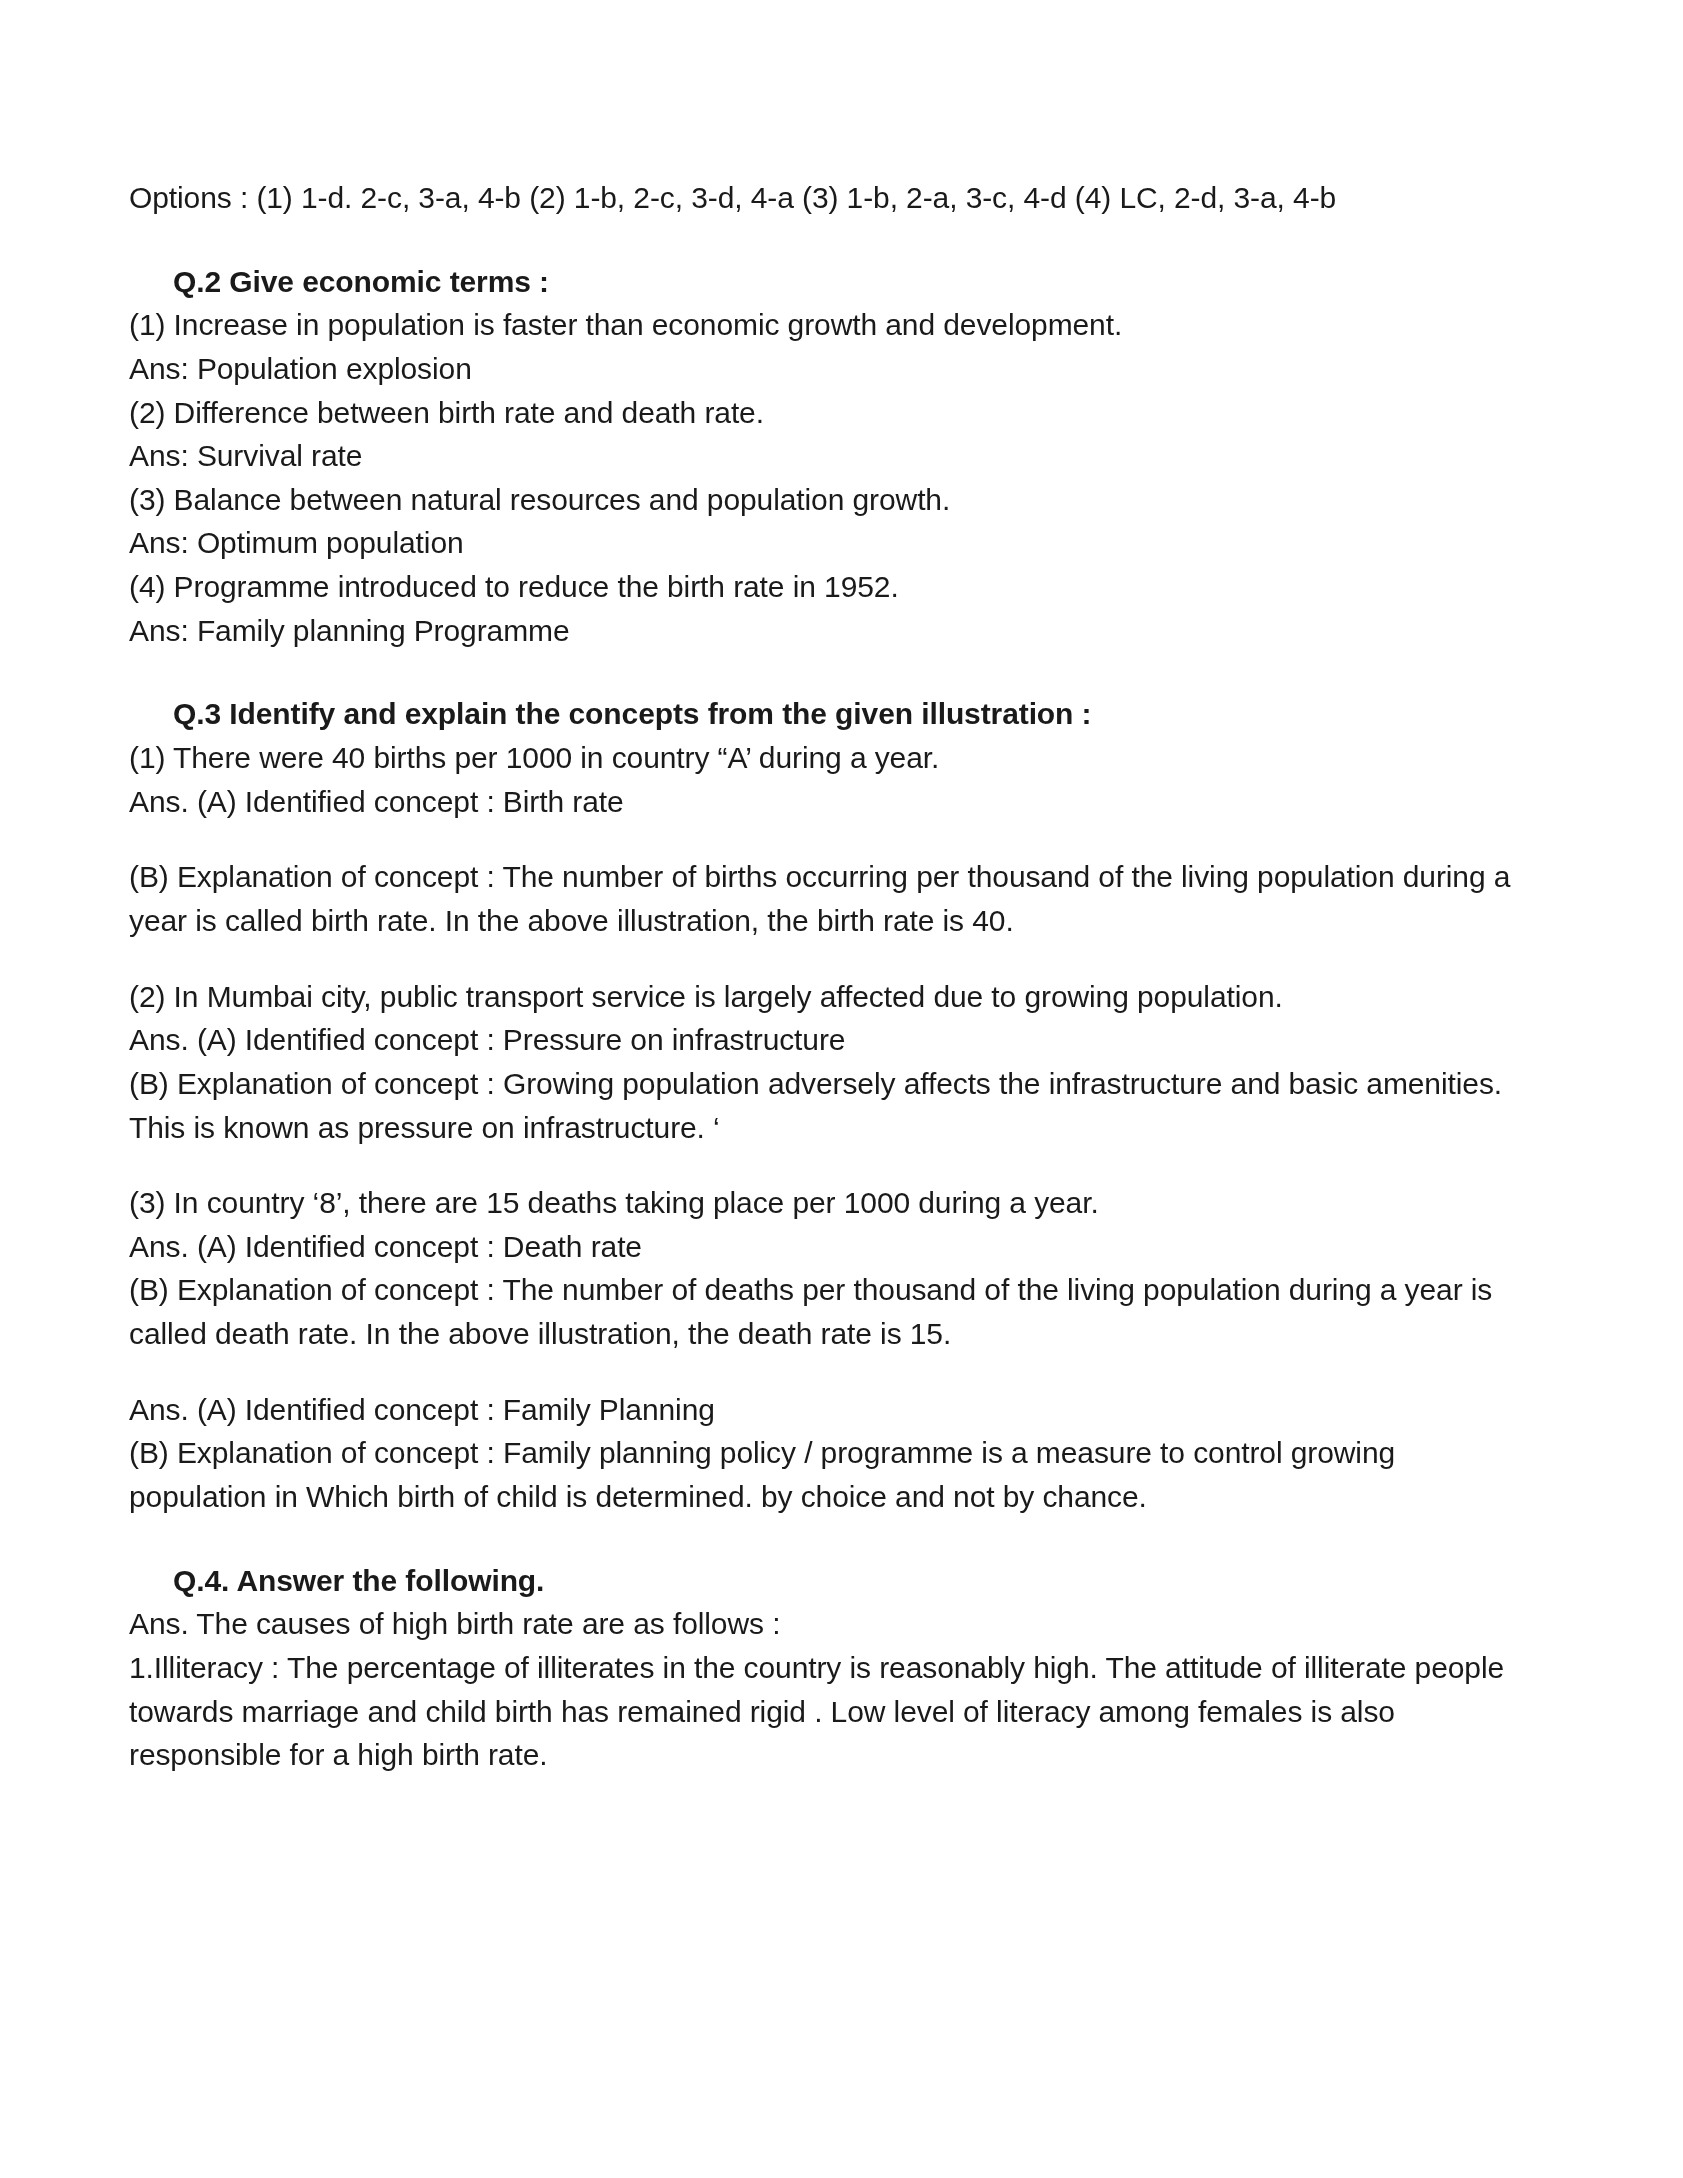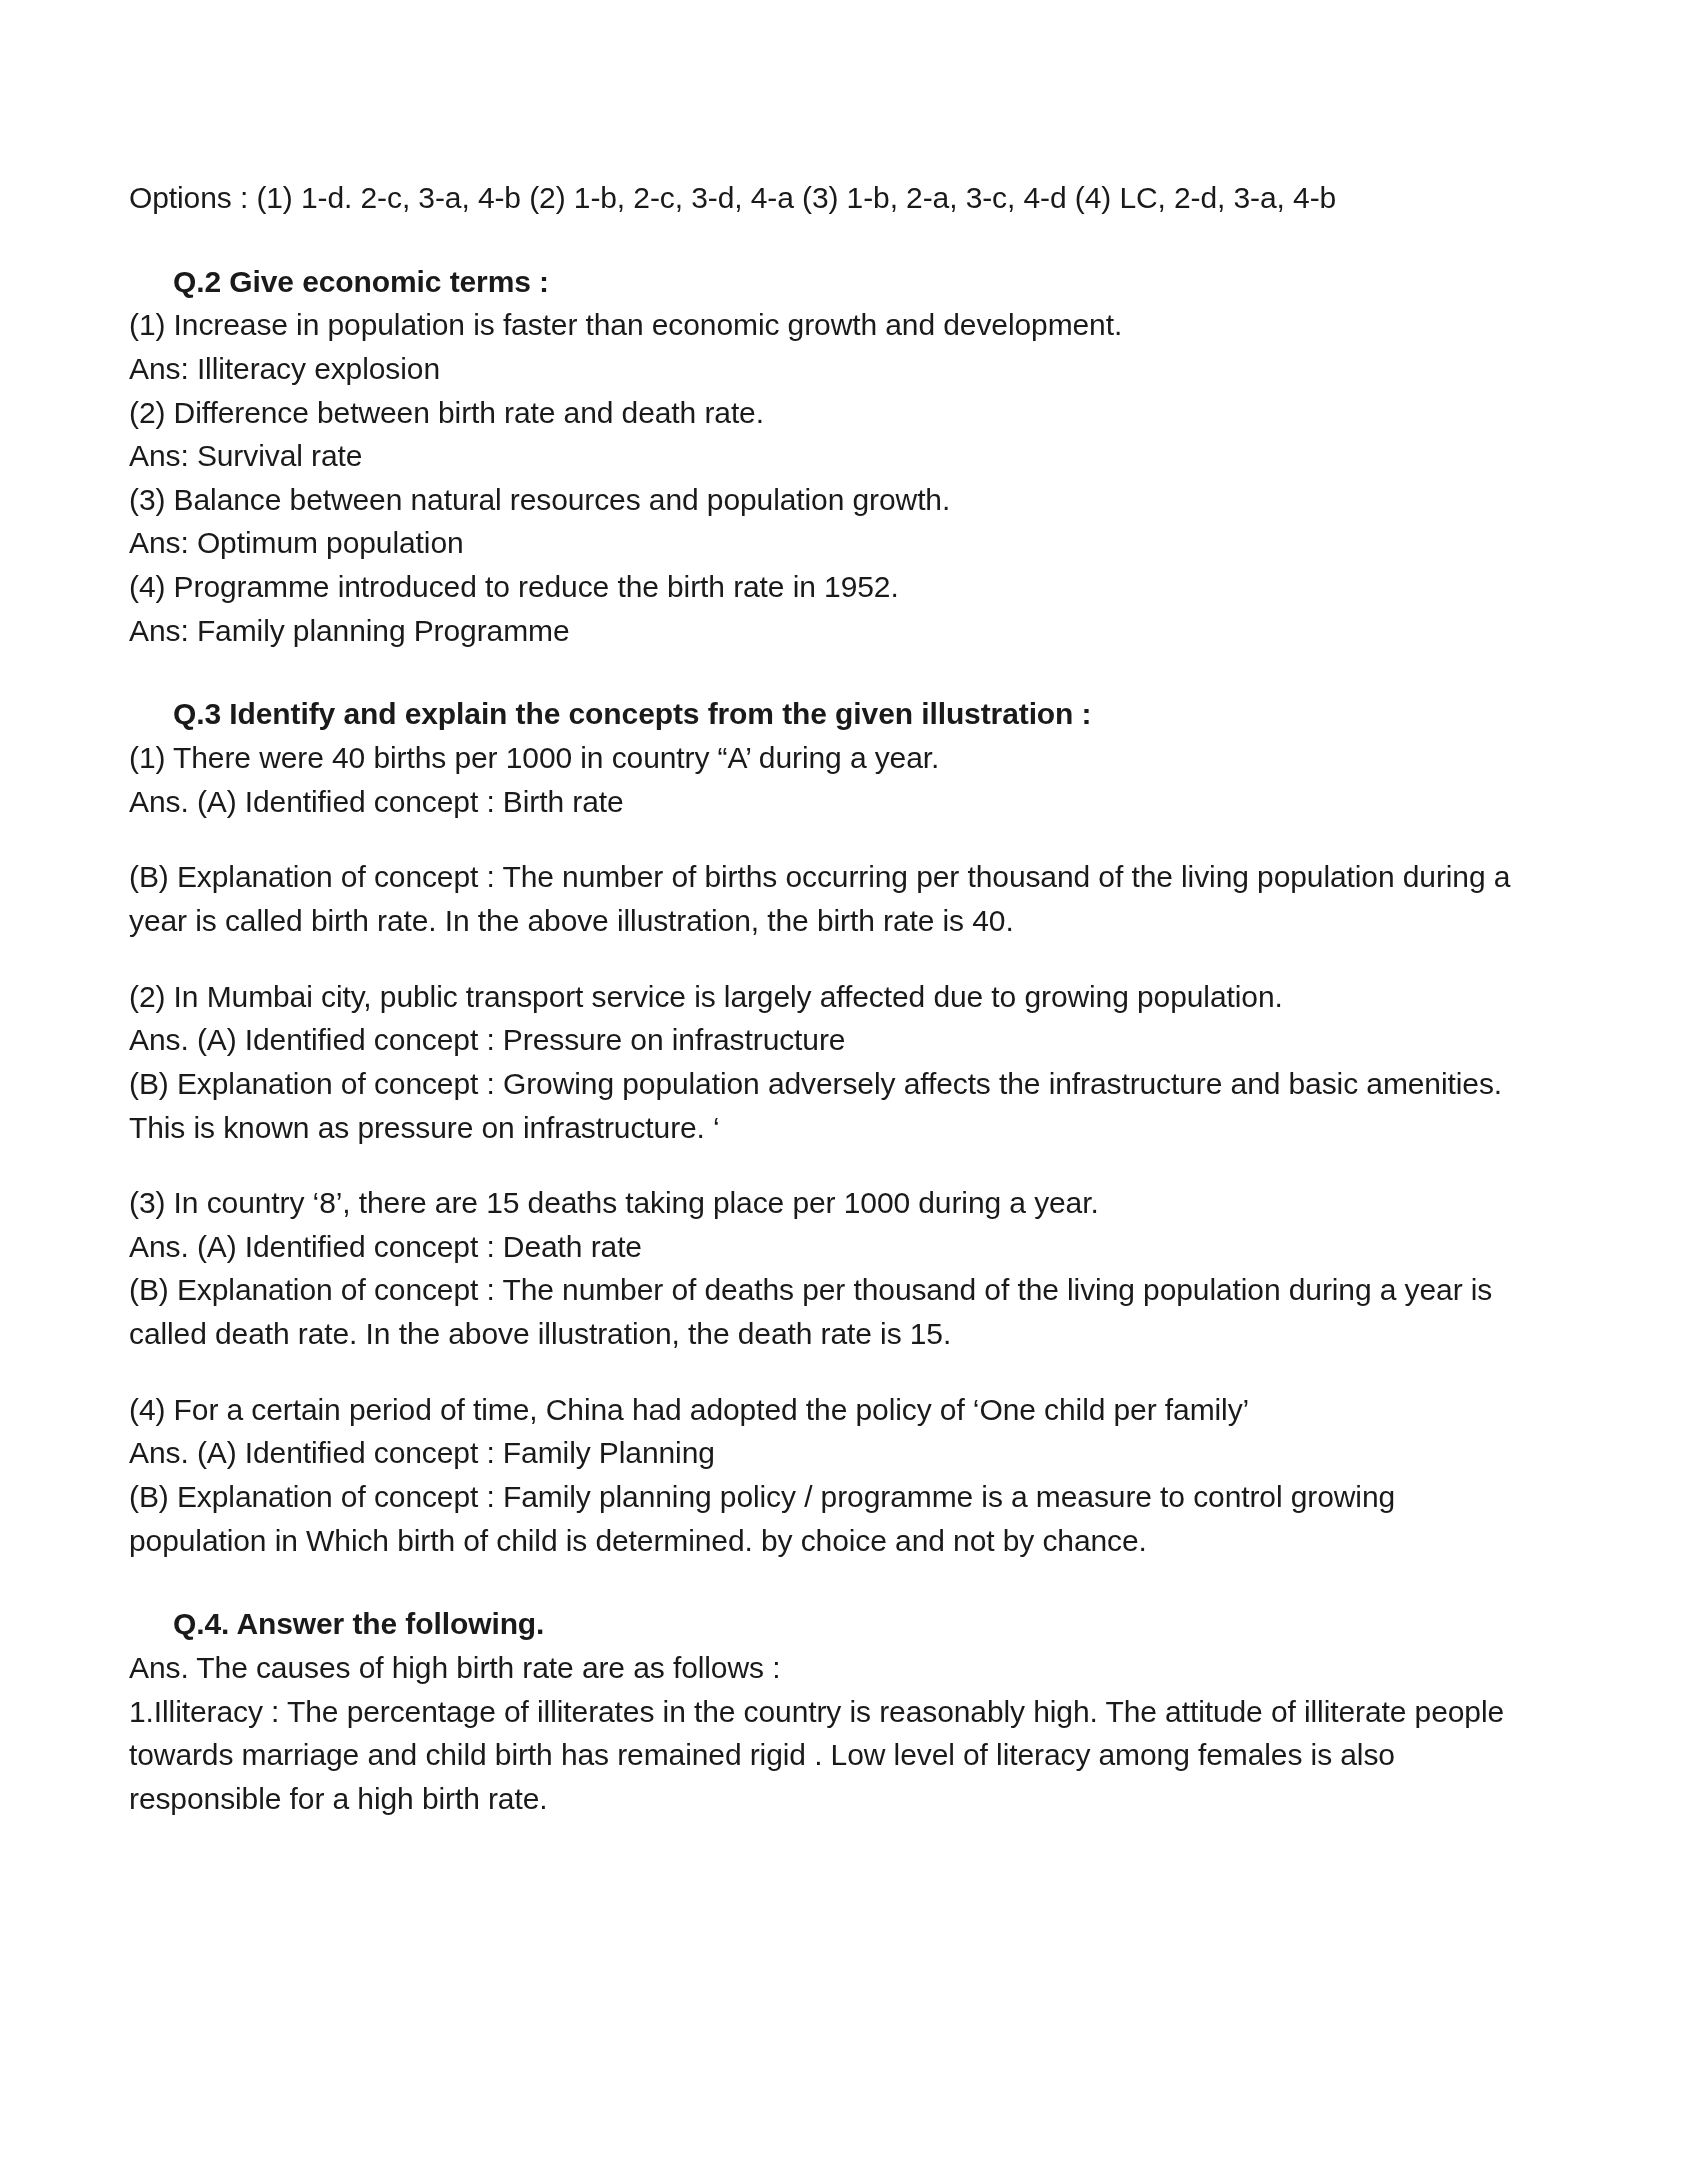--- a/index.html
+++ b/index.html
@@ -51,21 +51,21 @@
 <div class="page">
   <div class="doc-body">
 
     <p class="para">Options : (1) 1-d. 2-c, 3-a, 4-b (2) 1-b, 2-c, 3-d, 4-a (3) 1-b, 2-a, 3-c, 4-d (4) LC, 2-d, 3-a, 4-b</p>
 
     <div class="gap-lg"></div>
 
     <p class="para heading">Q.2  Give economic terms :</p>
 
     <p class="para">(1) Increase in population is faster than economic growth and development.</p>
-    <p class="para"><span class="bold">Ans:</span><span> Illiteracy explosion</span></p>
+    <p class="para"><span class="bold">Ans:</span><span> Population explosion</span></p>
 
     <p class="para">(2) Difference between birth rate and death rate.</p>
     <p class="para"><span class="bold">Ans:</span><span> Survival rate</span></p>
 
     <p class="para">(3) Balance between natural resources and population growth.</p>
     <p class="para"><span class="bold">Ans:</span><span> Optimum population</span></p>
 
     <p class="para">(4) Programme introduced to reduce the birth rate in 1952.</p>
     <p class="para"><span class="bold">Ans:</span><span> Family planning Programme</span></p>
 
@@ -87,21 +87,20 @@
     <p class="para">(B) Explanation of concept : Growing population adversely affects the infrastructure and basic amenities. This is known as pressure on infrastructure. ‘</p>
 
     <div class="gap-md"></div>
 
     <p class="para">(3) In country ‘8’, there are 15 deaths taking place per 1000 during a year.</p>
     <p class="para"><span class="bold"> Ans</span><span>. (A) Identified concept : Death rate</span></p>
     <p class="para">(B) Explanation of concept : The number of deaths per thousand of the living population during a year is called death rate. In the above illustration, the death rate is 15.</p>
 
     <div class="gap-md"></div>
 
-    <p class="para">(4) For a certain period of time, China had adopted the policy of ‘One child per family’</p>
     <p class="para"><span class="bold"> Ans.</span><span> (A) Identified concept : Family Planning</span></p>
     <p class="para">(B) Explanation of concept : Family planning policy / programme is a measure to control growing population in Which birth of child is determined. by choice and not by chance.</p>
 
     <div class="gap-lg"></div>
 
     <p class="para heading">Q.4. Answer the following.</p>
     <p class="para"><span class="bold">Ans.</span><span> The causes of high birth rate are as follows :</span></p>
     <p class="para"><span class="bold"> 1.Illiteracy :</span><span> The percentage of illiterates in the country is reasonably high. The attitude of illiterate people towards marriage and child birth has remained rigid . Low level of literacy among females is also responsible for a high birth rate.</span></p>
 
   </div>

